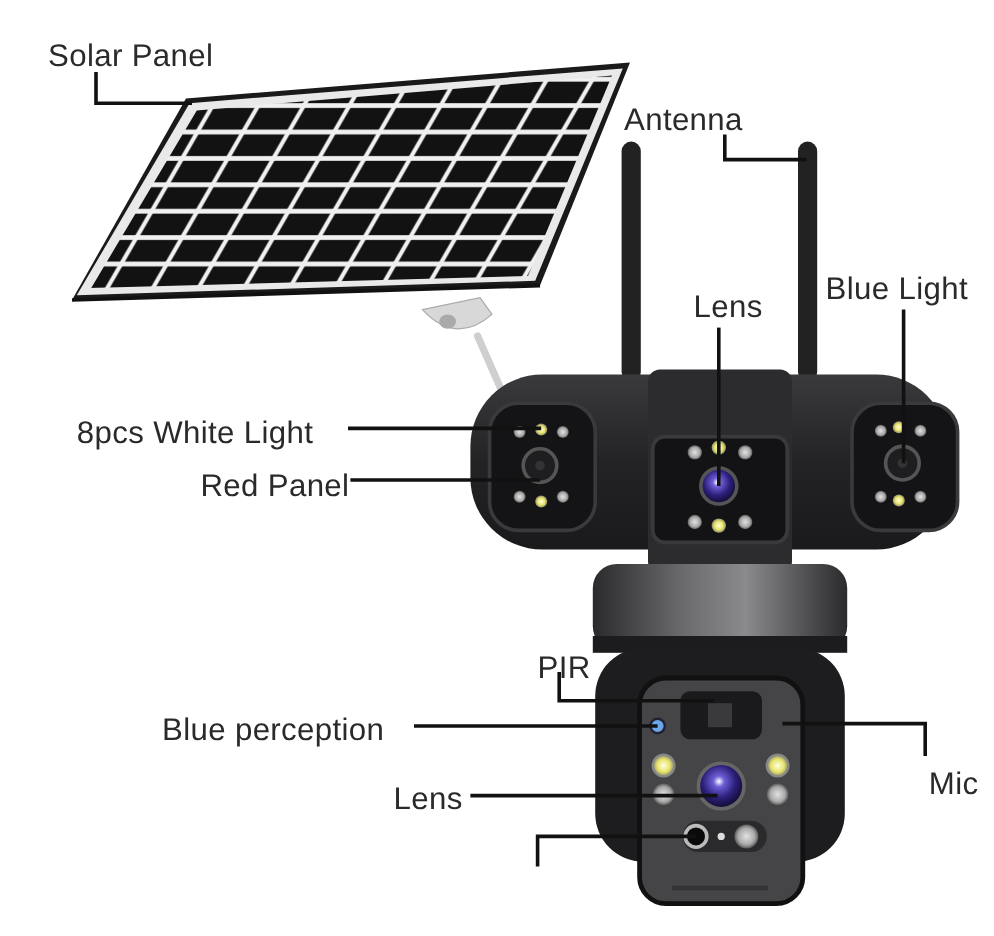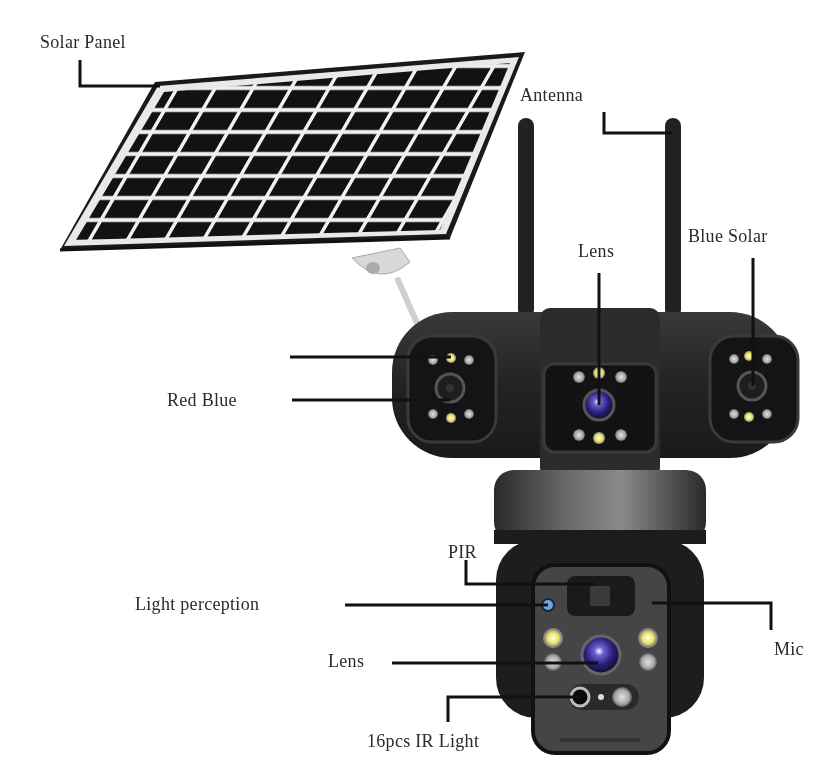--- a/index.html
+++ b/index.html
@@ -7,22 +7,22 @@
       position: relative;
       width: 828px;
       height: 780px;
       overflow: hidden;
       background: #ffffff;
       font-family: "DejaVu Sans", sans-serif;
     }
     #art { position: absolute; left: 0; top: 0; }
     .callout-label {
       position: absolute;
-      font-family: Liberation Serif, serif;
-      font-size: 18px;
+      font-family: Liberation Sans, sans-serif;
+      font-size: 26px;
       color: #2a2a2a;
       letter-spacing: 0.3px;
       white-space: nowrap;
       line-height: 1;
     }
     .leader { stroke: #111; stroke-width: 3; fill: none; }
   </style>
 </head>
 <body>
 
@@ -145,20 +145,20 @@
     <polyline class="leader" points="466,560 466,584 595,584"></polyline>
     <polyline class="leader" points="345,605 548,605"></polyline>
     <polyline class="leader" points="652,603 771,603 771,630"></polyline>
     <polyline class="leader" points="392,663 598,663"></polyline>
     <polyline class="leader" points="448,722 448,697 580,697"></polyline>
   </svg>
 
   <div class="callout-label" style="left:40px;top:33px">Solar Panel</div>
   <div class="callout-label" style="left:520px;top:86px">Antenna</div>
   <div class="callout-label" style="left:578px;top:242px">Lens</div>
-  <div class="callout-label" style="left:688px;top:227px">Blue Solar</div>
-  <div class="callout-label" style="left:167px;top:391px">Red Blue</div>
+  <div class="callout-label" style="left:688px;top:227px">Blue Light</div>
+  <div class="callout-label" style="left:64px;top:347px">8pcs White Light</div>
+  <div class="callout-label" style="left:167px;top:391px">Red Panel</div>
   <div class="callout-label" style="left:448px;top:543px">PIR</div>
-  <div class="callout-label" style="left:135px;top:595px">Light perception</div>
+  <div class="callout-label" style="left:135px;top:595px">Blue perception</div>
   <div class="callout-label" style="left:774px;top:640px">Mic</div>
   <div class="callout-label" style="left:328px;top:652px">Lens</div>
-  <div class="callout-label" style="left:367px;top:732px">16pcs IR Light</div>
 </div>
 
 </body></html>

